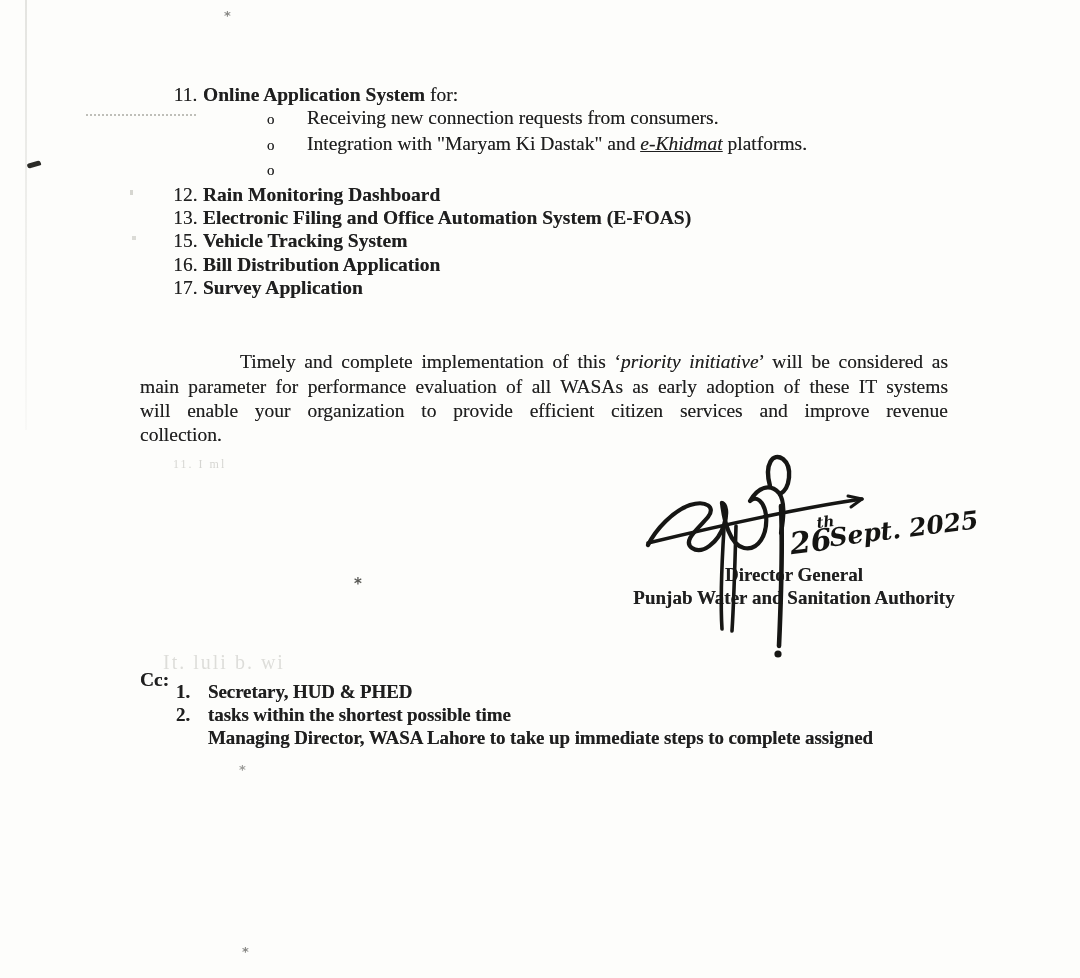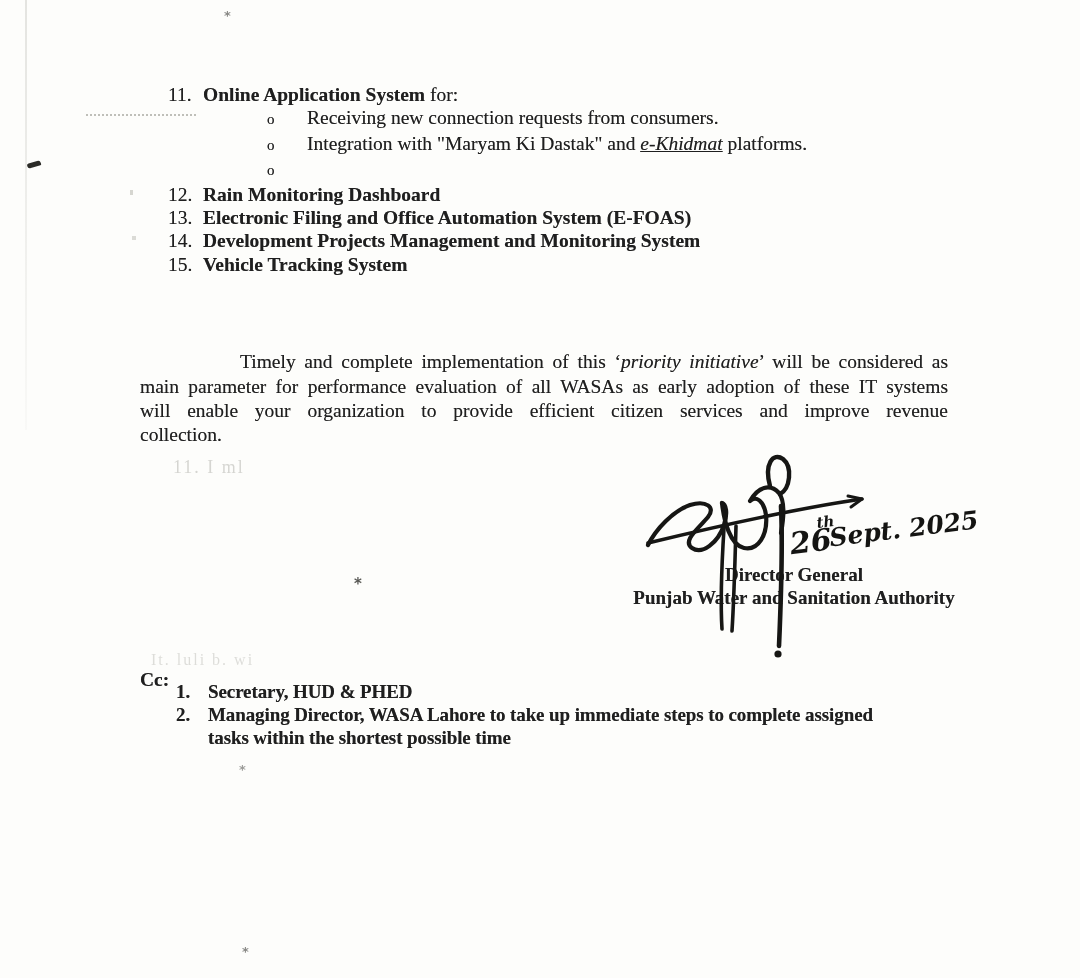--- a/index.html
+++ b/index.html
@@ -30,26 +30,26 @@
     transform:rotate(-17deg);
   }
   .speck { position:absolute; font-family:"DejaVu Sans",sans-serif; color:#3a3a36; font-weight:bold; }
   .speck-1 { left:224px; top:8px;  font-size:13px; opacity:0.6; }
   .speck-2 { left:354px; top:575px; font-size:15px; opacity:0.85; }
   .speck-3 { left:239px; top:762px; font-size:13px; opacity:0.5; }
   .speck-4 { left:242px; top:944px; font-size:13px; opacity:0.6; }
   .speck-5 { position:absolute; left:130px; top:190px; width:3px; height:5px; background:#9a9a92; opacity:0.4; }
   .speck-6 { position:absolute; left:132px; top:236px; width:4px; height:4px; background:#9a9a92; opacity:0.35; }
   .ghost { position:absolute; color:#8d8d85; filter:blur(0.4px); letter-spacing:2px; }
-  .ghost-1 { left:173px; top:457px; font-size:18px; opacity:0.35; }
-  .ghost-2 { left:151px; top:651px; font-size:16px; opacity:0.28; }
+  .ghost-1 { left:173px; top:457px; font-size:12px; opacity:0.35; }
+  .ghost-2 { left:163px; top:651px; font-size:20px; opacity:0.28; }
 
   
   .priority-list { position:absolute; left:168px; top:83px; width:720px; font-size:19.5px; line-height:23.4px; }
-  .p-row { display:flex; }
+  .p-row { display:flex;text-align:center; }
   .p-num { flex:none; width:35px; }
   .p-title { font-weight:bold; white-space:pre; }
   .p-suffix { white-space:pre; }
   .b-row { display:flex; margin-left:97px; }
   .b-marker { flex:none; width:42px; font-size:15px; padding-top:2px; padding-left:2px; }
   .b-text { white-space:pre; }
   .b-italic { font-style:italic;text-decoration:underline; }
 
   
   .para-line {
@@ -114,26 +114,30 @@
 
     <div class="p-row">
       <span class="p-num">12.</span>
       <span class="p-title">Rain Monitoring Dashboard</span>
     </div>
     <div class="p-row">
       <span class="p-num">13.</span>
       <span class="p-title">Electronic Filing and Office Automation System (E-FOAS)</span>
     </div>
     <div class="p-row">
-      <span class="p-num">14.</span>
-      <span class="p-title">Development Projects Management and Monitoring System</span>
+      <span class="p-num">15.</span>
+      <span class="p-title">Vehicle Tracking System</span>
     </div>
     <div class="p-row">
-      <span class="p-num">15.</span>
-      <span class="p-title">Vehicle Tracking System</span>
+      <span class="p-num">16.</span>
+      <span class="p-title">Bill Distribution Application</span>
+    </div>
+    <div class="p-row">
+      <span class="p-num">17.</span>
+      <span class="p-title">Survey Application</span>
     </div>
   </div>
 
   <div class="para-line para-1 ink"><span>Timely and complete implementation of this ‘</span><span class="para-italic">priority initiative</span><span>’ will be considered as</span></div>
   <div class="para-line para-2 ink">main parameter for performance evaluation of all WASAs as early adoption of these IT systems</div>
   <div class="para-line para-3 ink">will enable your organization to provide efficient citizen services and improve revenue</div>
   <div class="para-line para-4 ink">collection.</div>
 
   <div class="officer-block ink">
     <div>Director General</div>
@@ -167,19 +171,19 @@
 
   <div class="cc-label ink">Cc:</div>
   <div class="cc-list ink">
     <div class="cc-row">
       <span class="cc-num">1.</span>
       <span>Secretary, HUD &amp; PHED</span>
     </div>
     <div class="cc-row">
       <span class="cc-num">2.</span>
       <span>
+        <div>tasks within the shortest possible time</div>
         <div>Managing Director, WASA Lahore to take up immediate steps to complete assigned</div>
-        <div>tasks within the shortest possible time</div>
       </span>
     </div>
   </div>
 
 </div>
 
 </body></html>

